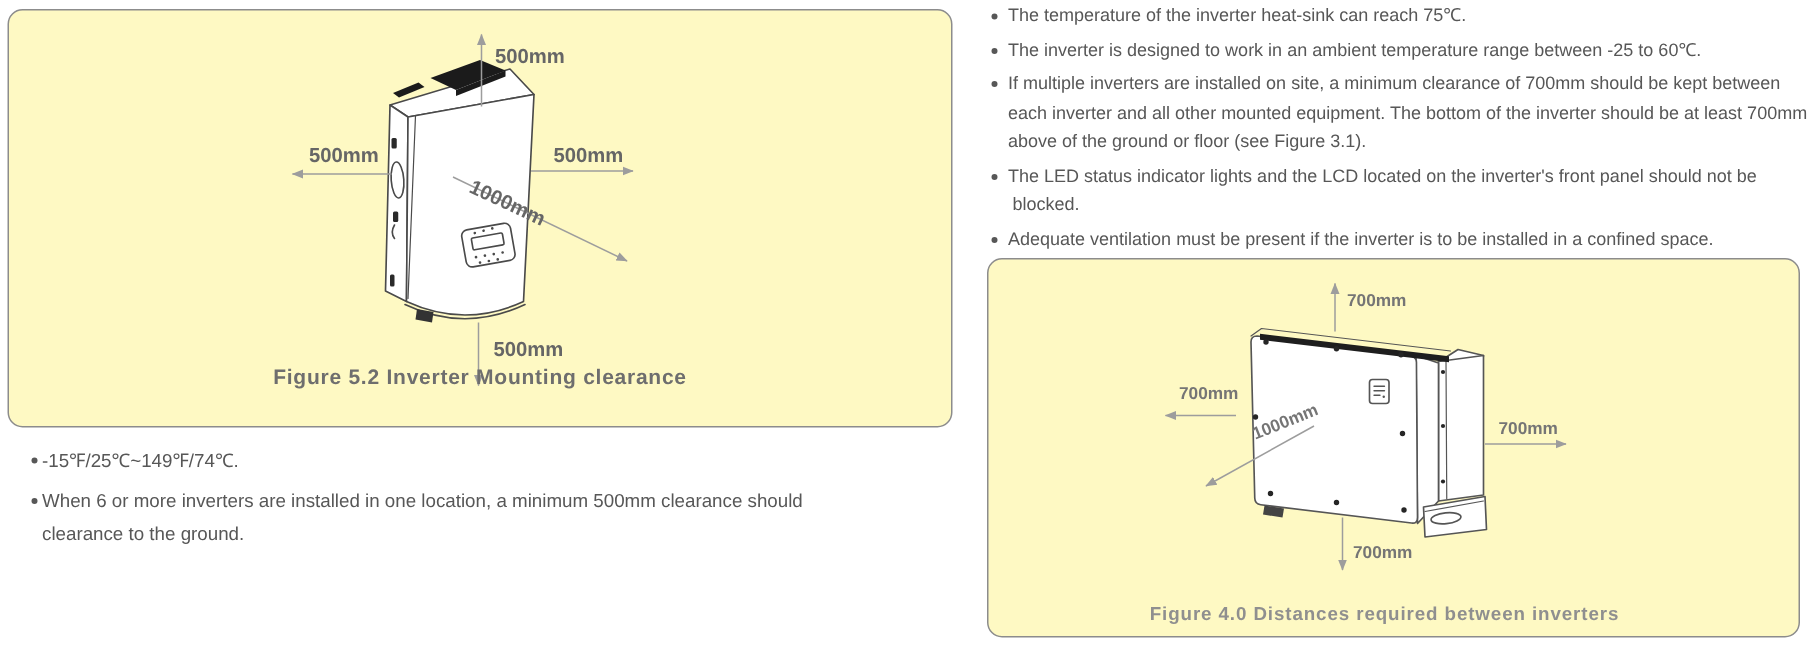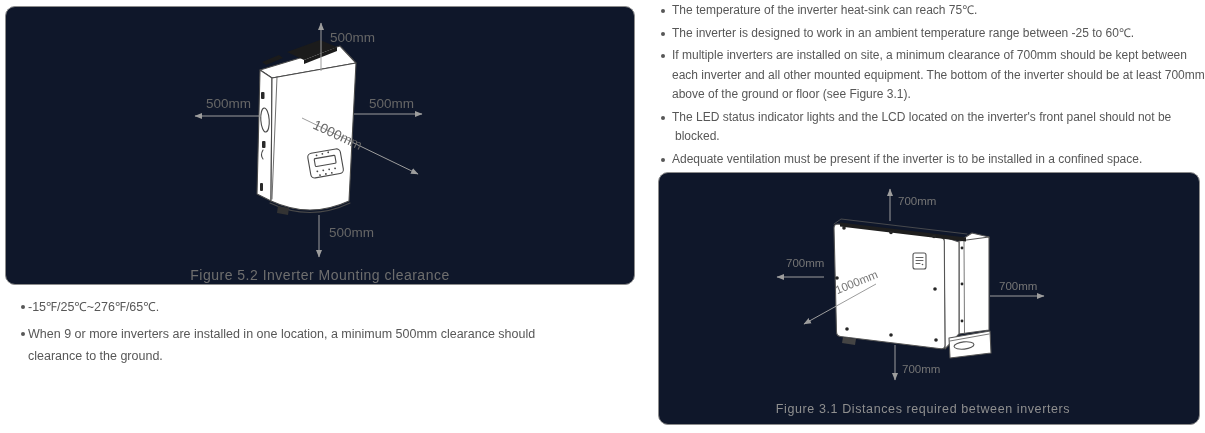--- a/index.html
+++ b/index.html
@@ -1,27 +1,27 @@
 <!DOCTYPE html>
 <html><head>
 <meta charset="utf-8">
 <style>
   html,body{margin:0;padding:0;background:#fff;}
   .page{position:relative;width:1205px;height:433px;background:#fff;overflow:hidden;
         font-family:"Liberation Sans",sans-serif;color:#575757;}
-  .figure-box{position:absolute;border:1px solid #8c8c8c;border-radius:10px;background:#0f172a;}
+  .figure-box{position:absolute;border:1px solid #8c8c8c;border-radius:10px;background:#fef9c3;font-weight:bold;}
   .fig52{left:5px;top:6px;width:628px;height:277px;}
   .fig31{left:658px;top:172px;width:540px;height:251px;}
   .figure-box svg{position:absolute;left:0;top:0;}
   .dim{position:absolute;white-space:nowrap;font-size:13.5px;color:#666;}
   .fig31 .dim{font-size:11.5px;color:#757575;}
   .dim-diag52{transform:rotate(25deg);transform-origin:0 0;}
   .dim-diag31{transform:rotate(-22deg);transform-origin:0 100%;}
   .caption{position:absolute;text-align:center;white-space:nowrap;}
-  .fig52 .caption{left:64px;width:500px;top:260px;font-size:14px;color:#6e6e6e;letter-spacing:.5px;}
+  .fig52 .caption{left:64px;width:500px;top:236px;font-size:14px;color:#6e6e6e;letter-spacing:.5px;}
   .fig31 .caption{left:14px;width:500px;top:229px;font-size:12.5px;color:#8f8f8f;letter-spacing:.6px;}
   .bullets{position:absolute;}
   .bullets-left{left:20px;top:296px;font-size:12.5px;line-height:22px;width:610px;}
   .bullets-right{left:660px;top:1px;font-size:12px;line-height:19.5px;width:560px;}
   .bullet{position:relative;}
   .bullets-left .bullet{padding-left:8px;margin-bottom:5px;}
   .bullets-right .bullet{padding-left:12px;margin-bottom:3px;}
   .dot{position:absolute;left:1px;width:4px;height:4px;border-radius:50%;background:#575757;}
   .bullets-left .dot{top:9px;}
   .bullets-right .dot{top:8px;}
@@ -88,25 +88,25 @@
     <span class="dim" style="left:200px;top:89px;">500mm</span>
     <span class="dim" style="left:363px;top:89px;">500mm</span>
     <span class="dim dim-diag52" style="left:311px;top:110px;">1000mm</span>
     <span class="dim" style="left:323px;top:218px;">500mm</span>
     <div class="caption">Figure 5.2 Inverter Mounting clearance</div>
   </div>
 
   <div class="bullets bullets-left">
     <div class="bullet">
       <span class="dot"></span>
-      <div class="line">-15℉/25℃~276℉/65℃.</div>
-    </div>
-    <div class="bullet">
-      <span class="dot"></span>
-      <div class="line">When 9 or more inverters are installed in one location, a minimum 500mm clearance should</div>
+      <div class="line">-15℉/25℃~149℉/74℃.</div>
+    </div>
+    <div class="bullet">
+      <span class="dot"></span>
+      <div class="line">When 6 or more inverters are installed in one location, a minimum 500mm clearance should</div>
       <div class="line">clearance to the ground.</div>
     </div>
   </div>
 
   <div class="bullets bullets-right">
     <div class="bullet">
       <span class="dot"></span>
       <div class="line">The temperature of the inverter heat-sink can reach 75℃.</div>
     </div>
     <div class="bullet">
@@ -185,16 +185,16 @@
         <line x1="217" y1="111" x2="145" y2="151" marker-end="url(#ahR)"></line>
         <line x1="331" y1="123" x2="385" y2="123" marker-end="url(#ahR)"></line>
         <line x1="236" y1="172" x2="236" y2="207" marker-end="url(#ahR)"></line>
       </g>
     </svg>
     <span class="dim" style="left:239px;top:22px;">700mm</span>
     <span class="dim" style="left:127px;top:84px;">700mm</span>
     <span class="dim dim-diag31" style="left:179px;top:111px;">1000mm</span>
     <span class="dim" style="left:340px;top:107px;">700mm</span>
     <span class="dim" style="left:243px;top:190px;">700mm</span>
-    <div class="caption">Figure 3.1 Distances required between inverters</div>
+    <div class="caption">Figure 4.0 Distances required between inverters</div>
   </div>
 
 </div>
 
 </body></html>

